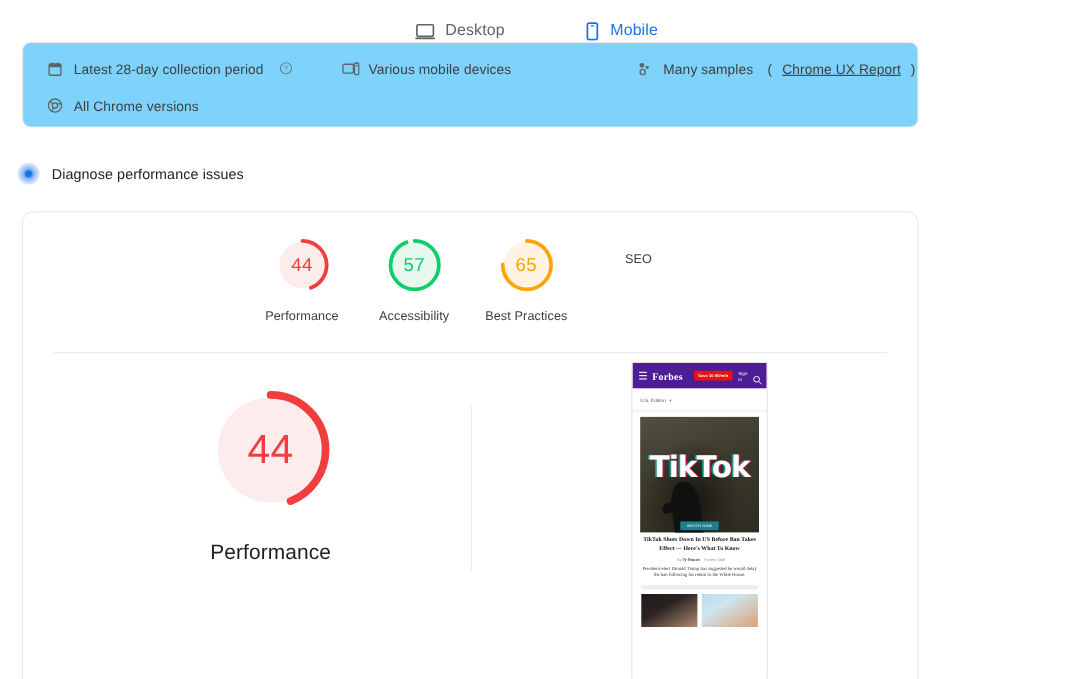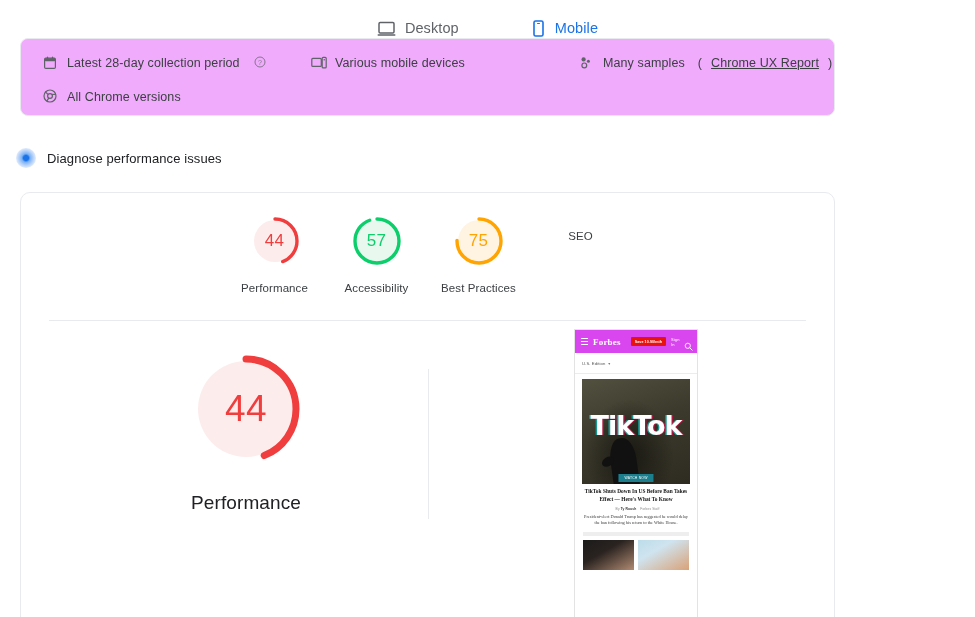--- a/index.html
+++ b/index.html
@@ -45,21 +45,21 @@
     border-radius: 3px 3px 0 0;
   }
 
   
   .info-panel {
     position: absolute;
     left: 20px; top: 38px;
     width: 815px; height: 78px;
     border: 1px solid #e8eaed;
     border-radius: 8px;
-    background: #f0abfc;
+    background: #7dd3fc;
   }
   .info-grid {
     display: grid;
     grid-template-columns: 268px 268px 1fr;
     row-gap: 0;
     height: 100%;
     padding: 9px 0 0 22px;
   }
   .info-item {
     display: flex;
@@ -187,21 +187,21 @@
   .shot {
     position: absolute;
     left: 553px; top: 8px;
     width: 124px; height: 290px;
     background: #fff;
     border: 1px solid #e3e3e3;
     overflow: hidden;
   }
   .shot-header {
     height: 23px;
-    background: #d946ef;
+    background: #4c1d95;
     display: flex;
     align-items: center;
     padding: 0 6px;
     gap: 5px;
   }
   .ham { display: flex; flex-direction: column; gap: 2px; }
   .ham i { display: block; width: 7px; height: 1px; background: #fff; }
   .forbes-logo {
     color: #fff;
     font-family: "Liberation Serif", serif;
@@ -437,21 +437,21 @@
       </div>
       <span class="score-label">Accessibility</span>
     </div>
 
     <div class="score-item">
       <div class="gauge">
         <svg width="52" height="52" viewBox="0 0 52 52">
           <circle cx="26" cy="26" r="21" stroke="none" fill="#fff4e2"></circle>
           <circle cx="26" cy="26" r="22" fill="none" stroke-width="3.4" stroke-linecap="round" stroke="#ffa400" stroke-dasharray="103.64999999999999 34.55"></circle>
         </svg>
-        <span class="val" style="color: rgb(255, 164, 0);">75</span>
+        <span class="val" style="color: rgb(255, 164, 0);">65</span>
       </div>
       <span class="score-label">Best Practices</span>
     </div>
 
     <div class="score-item">
       <span class="score-label">SEO</span>
     </div>
 
   </div>
 

